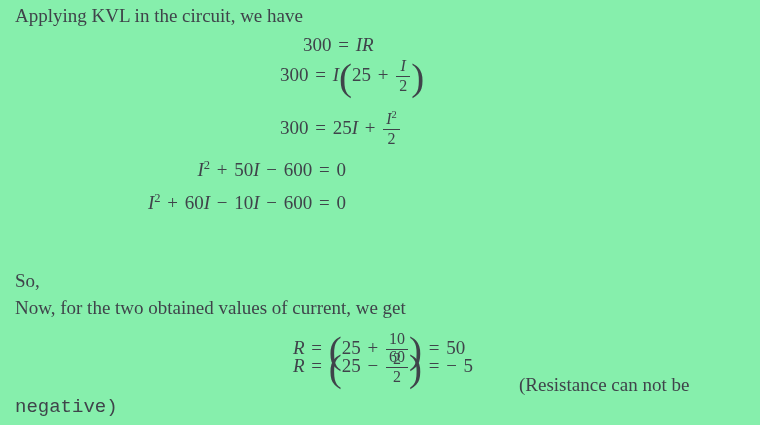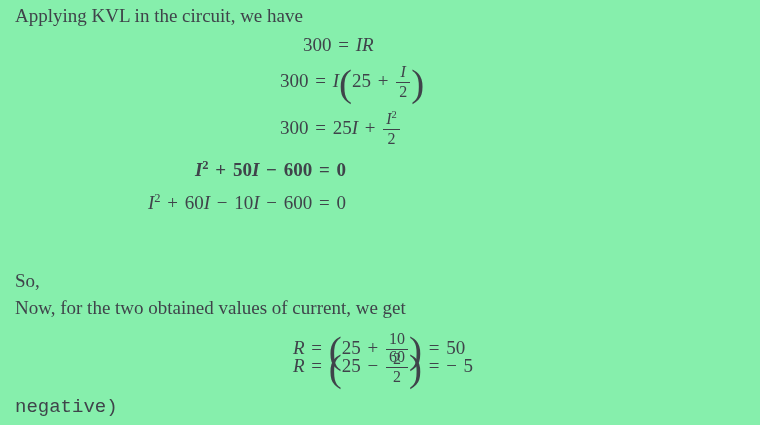--- a/index.html
+++ b/index.html
@@ -22,35 +22,36 @@
 </style>
 </head>
 <body>
 
 <div class="page">
 
   <div class="line" style="left:15px;top:5px;">Applying KVL in the circuit, we have</div>
 
   <div class="eq" style="left:288px;top:34px;margin-left:15px;"><span class="mtext">300 = </span><span class="mvar">IR</span></div>
 
-  <div class="eq" style="left:280px;top:64px;"><span class="mtext">300 = </span><span class="mvar">I</span><span class="mparen">(</span><span class="mtext">25 + </span><span class="mfrac"><span class="mnum"><span class="mvar">I</span></span><span class="mden"><span class="mtext">2</span></span></span><span class="mparen">)</span></div>
+  <div class="eq" style="left:280px;top:58px;"><span class="mtext">300 = </span><span class="mvar">I</span><span class="mparen">(</span><span class="mtext">25 + </span><span class="mfrac"><span class="mnum"><span class="mvar">I</span></span><span class="mden"><span class="mtext">2</span></span></span><span class="mparen">)</span></div>
 
   <div class="eq" style="left:280px;top:111px;"><span class="mtext">300 = 25</span><span class="mvar">I</span><span class="mtext"> + </span><span class="mfrac"><span class="mnum"><span class="mvar">I</span><sup class="msup">2</sup></span><span class="mden"><span class="mtext">2</span></span></span></div>
 
-  <div class="eq" style="right:414px;top:159px;font-weight:bold;"><span class="mvar">I</span><sup class="msup">2</sup><span class="mtext"> + 50</span><span class="mvar">I</span><span class="mtext"> − 600 = 0</span></div>
+  <div class="eq" style="right:414px;top:159px;"><span class="mvar">I</span><sup class="msup">2</sup><span class="mtext"> + 50</span><span class="mvar">I</span><span class="mtext"> − 600 = 0</span></div>
 
   <div class="eq" style="right:414px;top:192px;"><span class="mvar">I</span><sup class="msup">2</sup><span class="mtext"> + 60</span><span class="mvar">I</span><span class="mtext"> − 10</span><span class="mvar">I</span><span class="mtext"> − 600 = 0</span></div>
 
 
 
   <div class="line" style="left:15px;top:270px;">So,</div>
 
 
   <div class="line" style="left:15px;top:297px;text-align:right;">Now, for the two obtained values of current, we get</div>
 
   <div class="eq" style="left:293px;top:331px;"><span class="mvar">R</span><span class="mtext"> = </span><span class="mparen">(</span><span class="mtext">25 + </span><span class="mfrac"><span class="mnum"><span class="mtext">10</span></span><span class="mden"><span class="mtext">2</span></span></span><span class="mparen">)</span><span class="mtext"> = 50</span></div>
 
   <div class="eq" style="left:293px;top:349px;"><span class="mvar">R</span><span class="mtext"> = </span><span class="mparen">(</span><span class="mtext">25 − </span><span class="mfrac"><span class="mnum"><span class="mtext">60</span></span><span class="mden"><span class="mtext">2</span></span></span><span class="mparen">)</span><span class="mtext"> = − 5</span></div>
 
+  <div class="line" style="left:519px;top:374px;">(Resistance can not be</div>
 
   <div class="line" style="left:15px;top:397px;font-family:Liberation Mono, monospace;">negative)</div>
 
 </div>
 
 </body></html>

